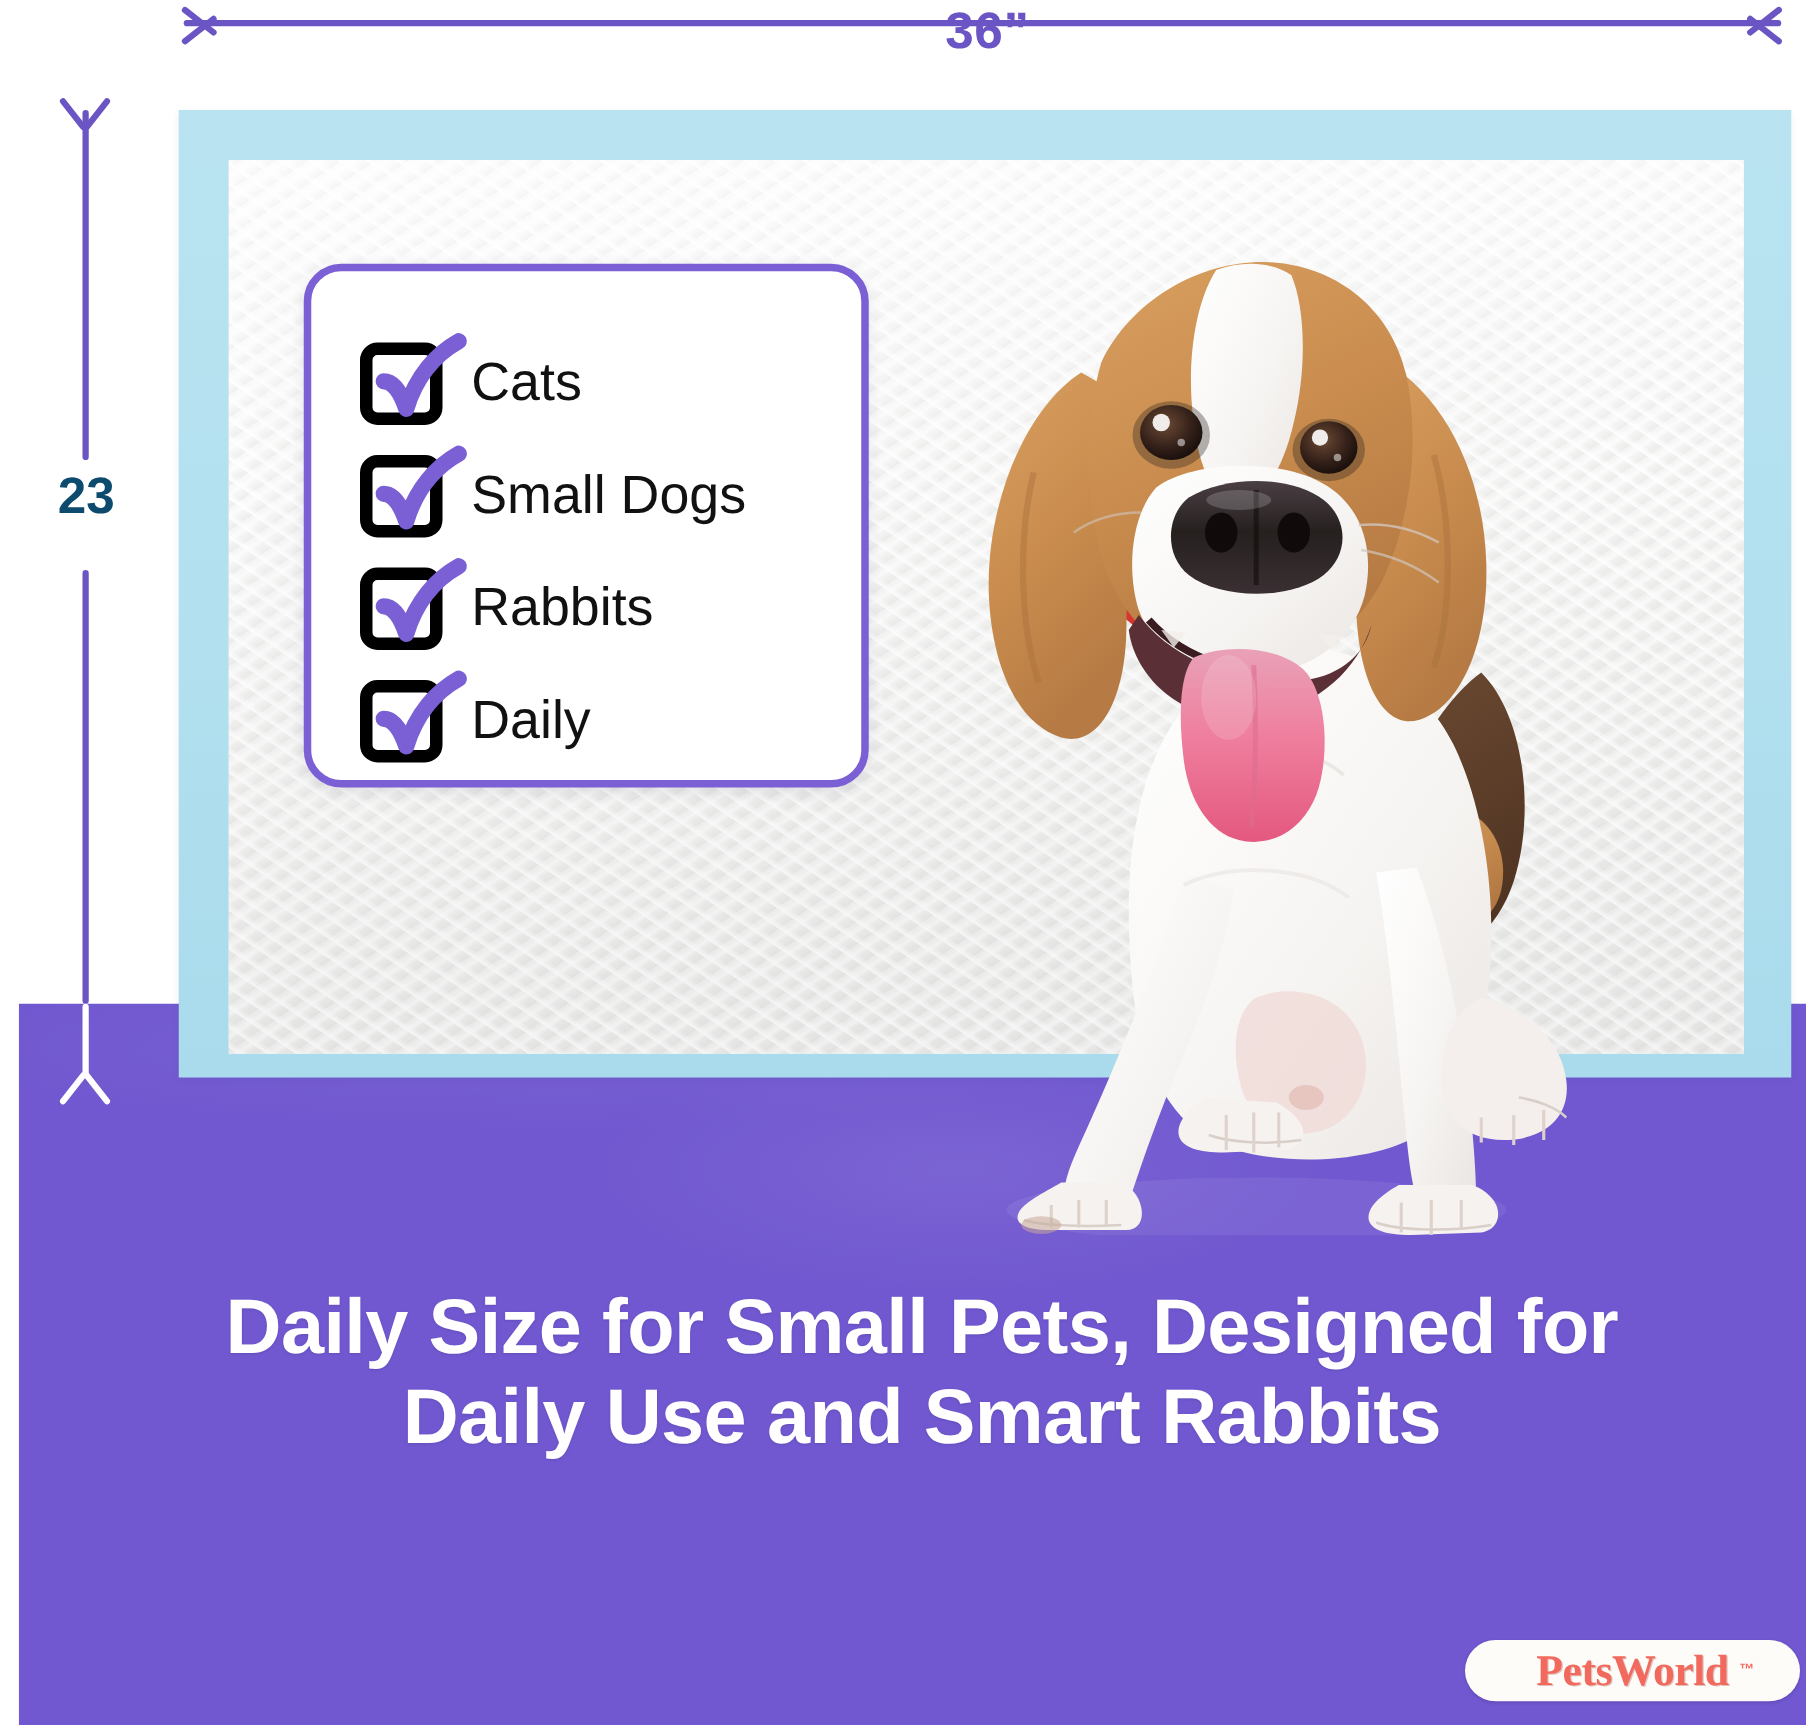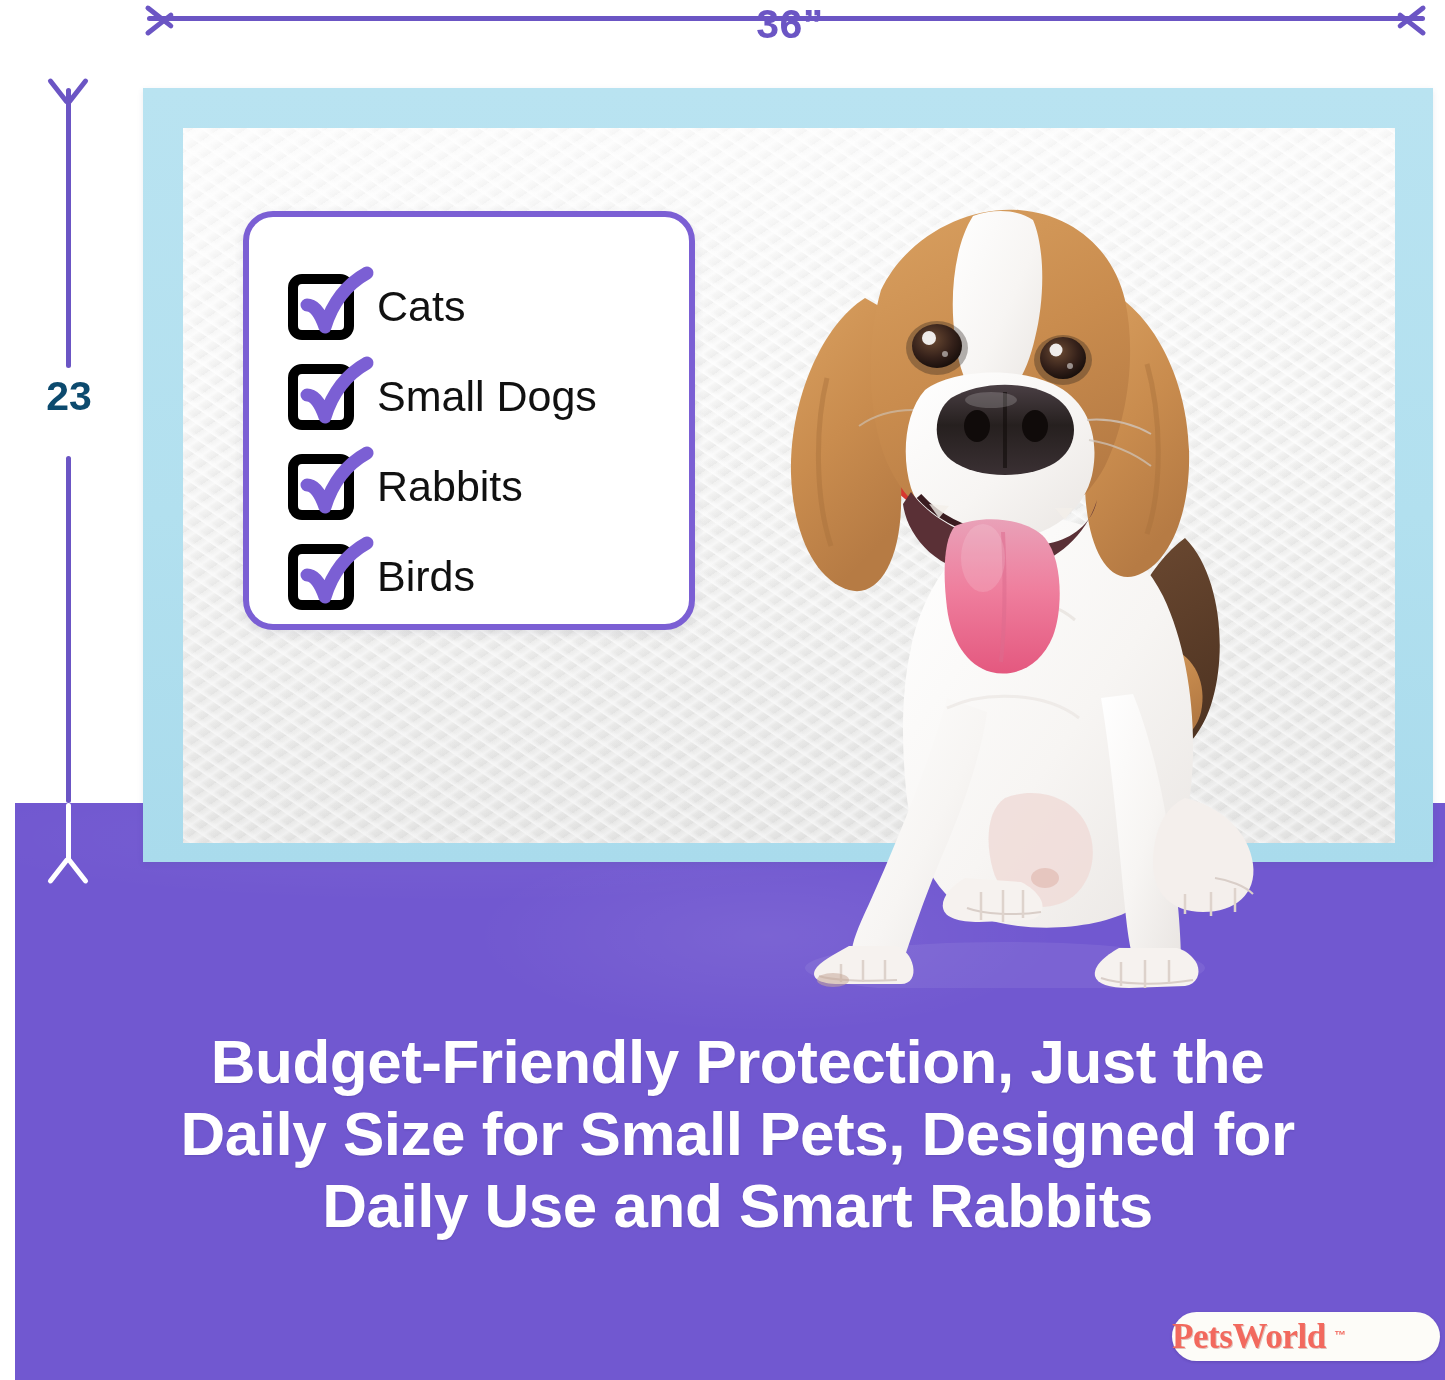--- a/index.html
+++ b/index.html
@@ -103,21 +103,21 @@
     font-weight:700;font-size:62px;line-height:72px;
     letter-spacing:-0.5px;
     text-shadow:0 1px 2px rgba(40,25,90,.18);
   }
   .headline div{white-space:nowrap;}
 
   
   .logo-pill{
     position:absolute;left:1157px;top:1312px;width:268px;height:49px;
     background:#fdfcf8;border-radius:26px;
-    display:flex;align-items:center;
+    display:flex;align-items:center;justify-content:center;
     box-shadow:0 1px 3px rgba(30,15,70,.20);
   }
   .logo-text{
     position:relative;
     font-family:"Liberation Serif", serif;
     font-weight:700;font-size:35px;color:#f2695e;
     letter-spacing:-0.4px;line-height:36px;
     text-shadow:1px 1px 0 rgba(160,60,50,.30);
   }
   .logo-tm{
@@ -343,27 +343,26 @@
       <span class="crow-label">Rabbits</span>
     </div>
 
     <div class="check-row">
       <span class="cbox">
         <svg viewBox="0 0 86 86">
           <rect x="6" y="22" width="56" height="56" rx="9" ry="9" fill="none" stroke="#000" stroke-width="10"></rect>
           <path d="M20 48 C28 48 34 58 38 70 C46 44 62 26 80 16" fill="none" stroke="#7b5fd4" stroke-width="13" stroke-linecap="round" stroke-linejoin="round"></path>
         </svg>
       </span>
-      <span class="crow-label">Birds</span>
+      <span class="crow-label">Daily</span>
     </div>
 
   </div>
 
   <div class="headline">
-    <div>Budget-Friendly Protection, Just the</div>
     <div>Daily Size for Small Pets, Designed for</div>
     <div>Daily Use and Smart Rabbits</div>
   </div>
 
   <div class="logo-pill">
     <span class="logo-text">
       <span>PetsWorld</span>
       <span class="logo-tm">™</span>
     </span>
   </div>

